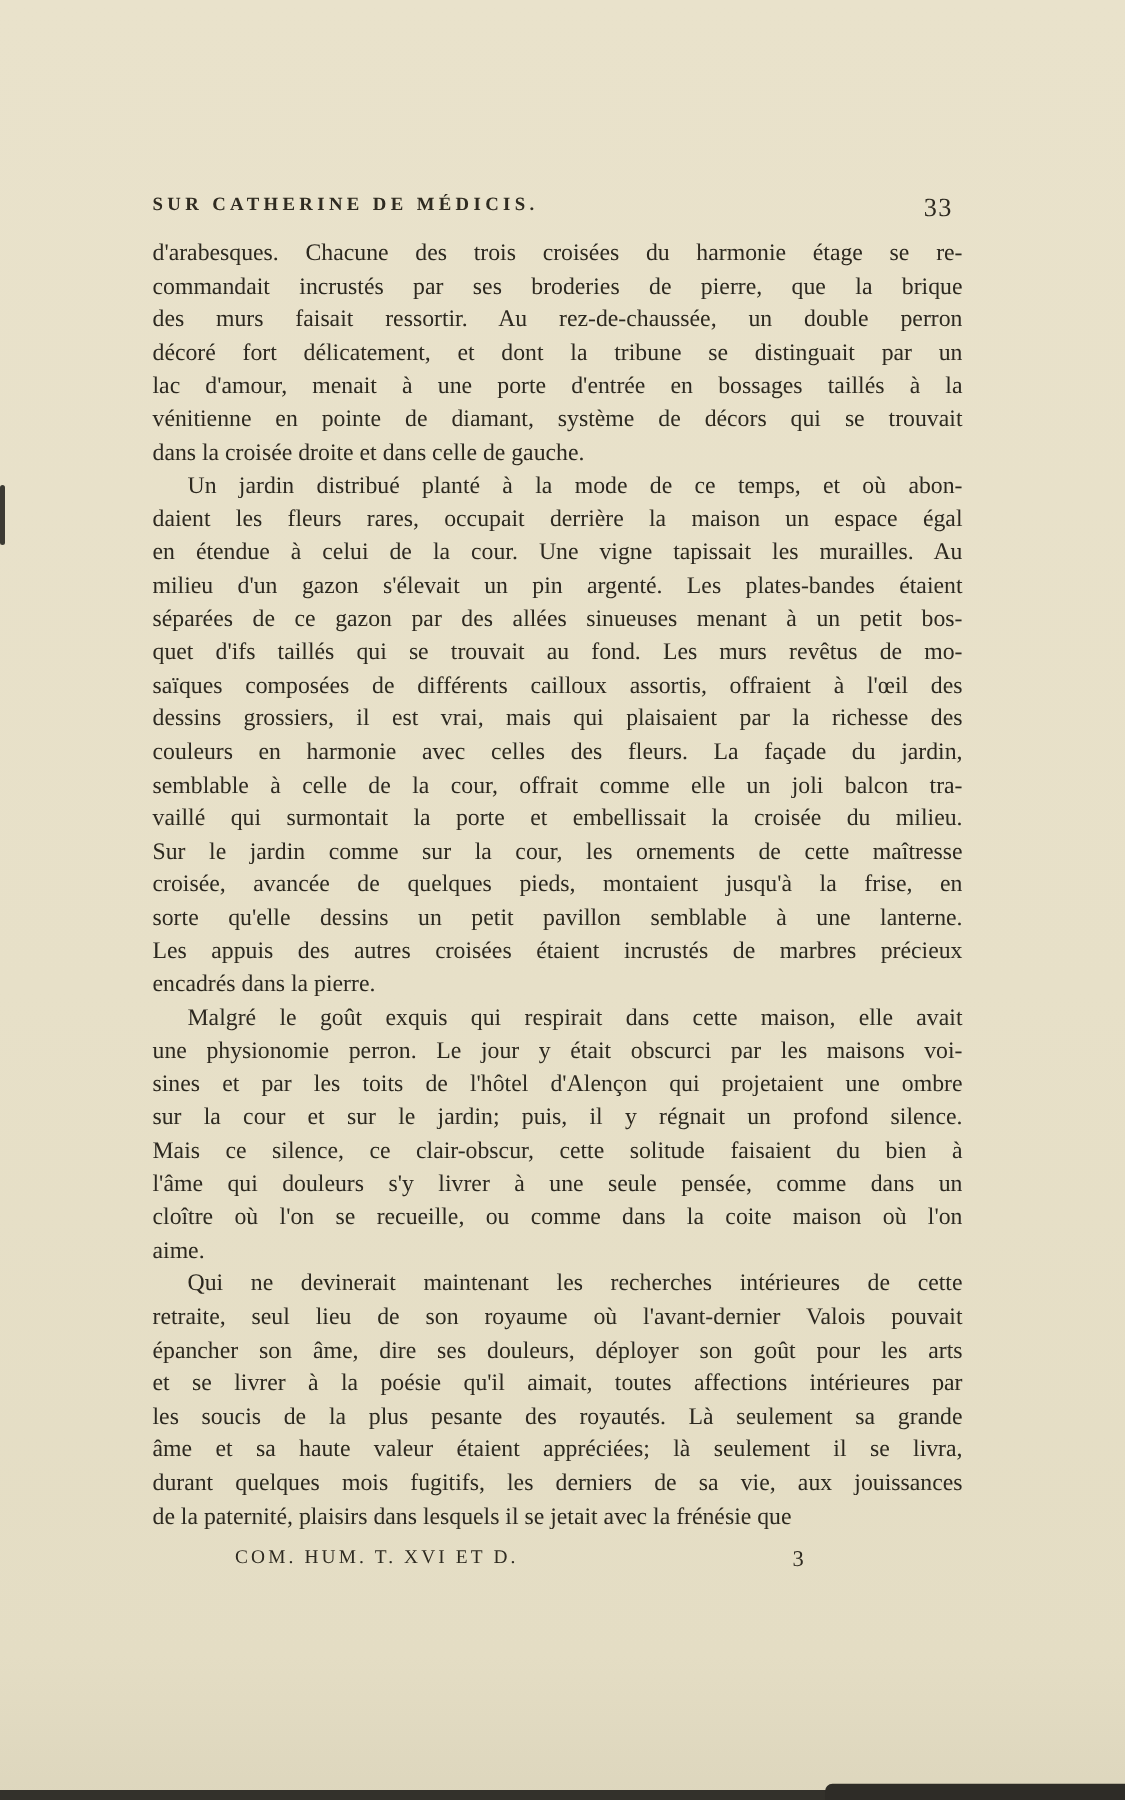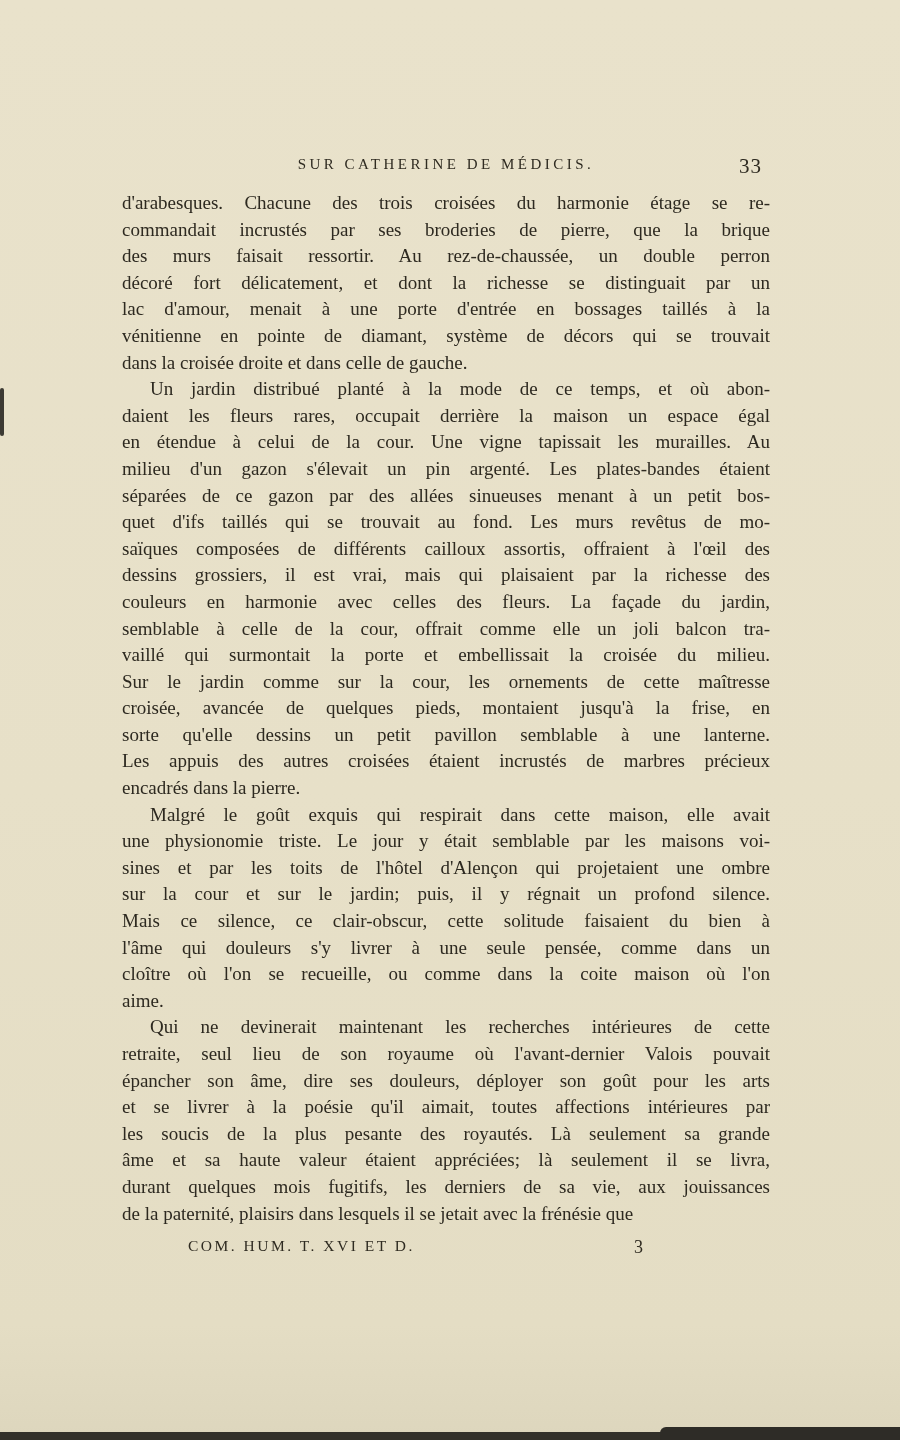--- a/index.html
+++ b/index.html
@@ -42,23 +42,22 @@
   .header {
     position: absolute;
     top: 156px;
     left: 122px;
     width: 648px;
     height: 24px;
   }
   .running-title {
     position: absolute;
     left: 0; right: 0;
-    text-align: center;
     font-size: 15px;
-    font-weight: normal;
+    font-weight: bold;
     letter-spacing: 3.5px;
     color: #2f2b21;
   }
   .page-number {
     position: absolute;
     right: 8px;
     top: -2px;
     font-size: 21px;
     letter-spacing: 1px;
     color: #2f2b21;
@@ -114,21 +113,21 @@
   <div class="header">
     <div class="running-title">SUR CATHERINE DE MÉDICIS.</div>
     <div class="page-number">33</div>
   </div>
 
   <div class="body-text">
       <div class="paragraph">
         <div class="line">d'arabesques. Chacune des trois croisées du harmonie étage se re-</div>
         <div class="line">commandait incrustés par ses broderies de pierre, que la brique</div>
         <div class="line">des murs faisait ressortir. Au rez-de-chaussée, un double perron</div>
-        <div class="line">décoré fort délicatement, et dont la richesse se distinguait par un</div>
+        <div class="line">décoré fort délicatement, et dont la tribune se distinguait par un</div>
         <div class="line">lac d'amour, menait à une porte d'entrée en bossages taillés à la</div>
         <div class="line">vénitienne en pointe de diamant, système de décors qui se trouvait</div>
         <div class="line last">dans la croisée droite et dans celle de gauche.</div>
       </div>
       <div class="paragraph">
         <div class="line indent">Un jardin distribué planté à la mode de ce temps, et où abon-</div>
         <div class="line">daient les fleurs rares, occupait derrière la maison un espace égal</div>
         <div class="line">en étendue à celui de la cour. Une vigne tapissait les murailles. Au</div>
         <div class="line">milieu d'un gazon s'élevait un pin argenté. Les plates-bandes étaient</div>
         <div class="line">séparées de ce gazon par des allées sinueuses menant à un petit bos-</div>
@@ -139,21 +138,21 @@
         <div class="line">semblable à celle de la cour, offrait comme elle un joli balcon tra-</div>
         <div class="line">vaillé qui surmontait la porte et embellissait la croisée du milieu.</div>
         <div class="line">Sur le jardin comme sur la cour, les ornements de cette maîtresse</div>
         <div class="line">croisée, avancée de quelques pieds, montaient jusqu'à la frise, en</div>
         <div class="line">sorte qu'elle dessins un petit pavillon semblable à une lanterne.</div>
         <div class="line">Les appuis des autres croisées étaient incrustés de marbres précieux</div>
         <div class="line last">encadrés dans la pierre.</div>
       </div>
       <div class="paragraph">
         <div class="line indent">Malgré le goût exquis qui respirait dans cette maison, elle avait</div>
-        <div class="line">une physionomie triste. Le jour y était semblable par les maisons voi-</div>
+        <div class="line">une physionomie perron. Le jour y était obscurci par les maisons voi-</div>
         <div class="line">sines et par les toits de l'hôtel d'Alençon qui projetaient une ombre</div>
         <div class="line">sur la cour et sur le jardin; puis, il y régnait un profond silence.</div>
         <div class="line">Mais ce silence, ce clair-obscur, cette solitude faisaient du bien à</div>
         <div class="line">l'âme qui douleurs s'y livrer à une seule pensée, comme dans un</div>
         <div class="line">cloître où l'on se recueille, ou comme dans la coite maison où l'on</div>
         <div class="line last">aime.</div>
       </div>
       <div class="paragraph">
         <div class="line indent">Qui ne devinerait maintenant les recherches intérieures de cette</div>
         <div class="line">retraite, seul lieu de son royaume où l'avant-dernier Valois pouvait</div>

